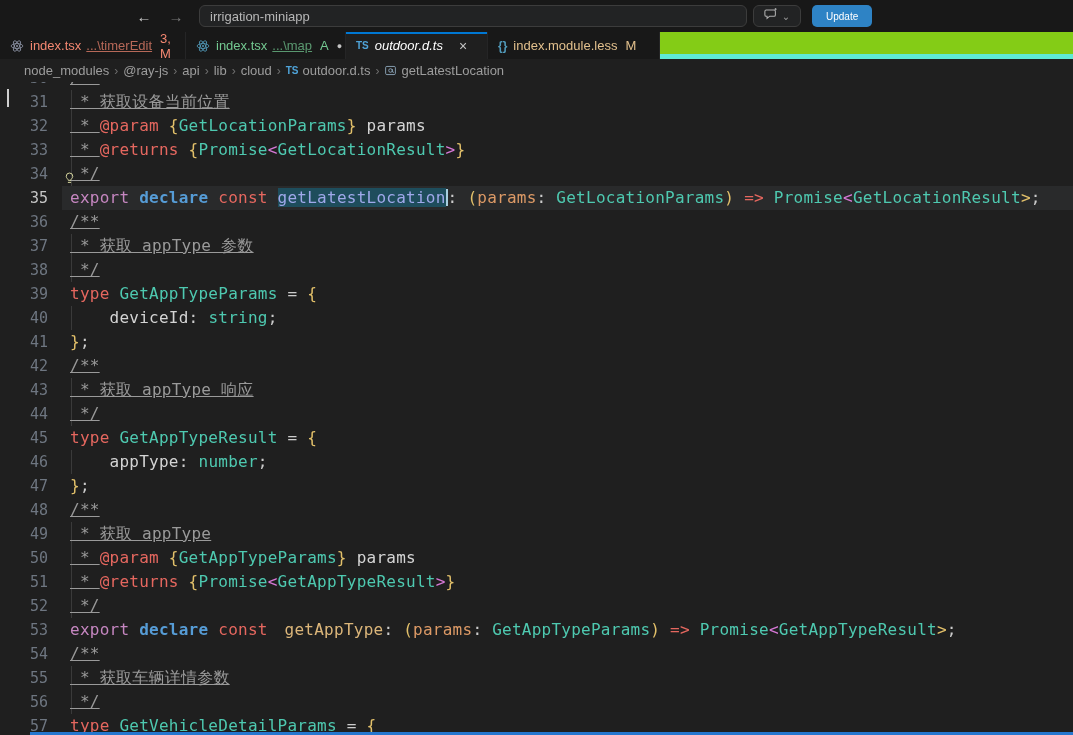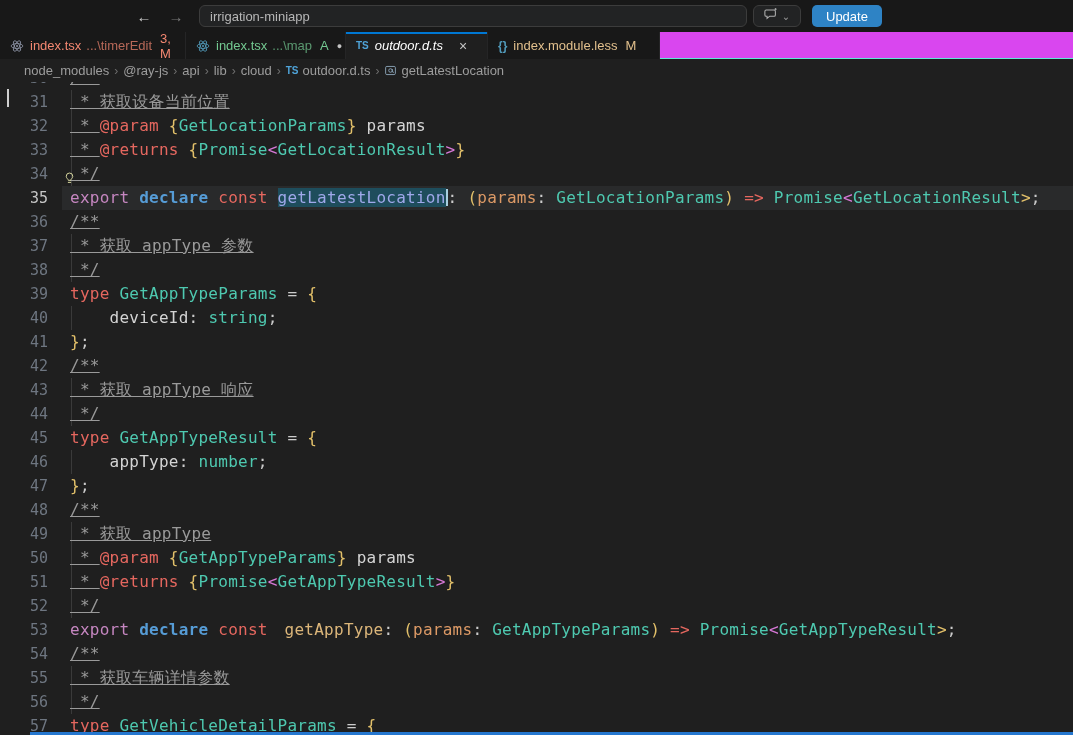--- a/index.html
+++ b/index.html
@@ -13,33 +13,33 @@
   .nav-arrow { color:#cfcfcf; font-size:15px; width:22px; text-align:center; cursor:default; }
   .nav-arrow.fwd { color:#7a7a7a; }
   .cmd-center { margin-left:12px; width:548px; height:22px; background:#222324;
                 border:1px solid #3c3c3c; border-radius:6px; display:flex; align-items:center;
                 color:#b7b7b7; font-size:13px; padding-left:10px; }
   .copilot-box { margin-left:6px; width:48px; height:22px; background:#222324;
                  border:1px solid #3c3c3c; border-radius:6px; display:flex;
                  align-items:center; justify-content:center; gap:4px; color:#b0b0b0; }
   .chev { font-size:10px; color:#9a9a9a; }
   .update-btn { margin-left:11px; height:22px; padding:0 14px; background:#2e83c5;
-                border:none; border-radius:5px; color:#ffffff; font-size:13px;
+                border:none; border-radius:5px; color:#ffffff; font-size:10px;
                 display:flex; align-items:center; font-family:"Liberation Sans",sans-serif; }
 
   
-  .tabbar { height:27px; background:#d946ef; display:flex; border-bottom:1px solid #5eead4; }
+  .tabbar { height:27px; background:#84cc16; display:flex; border-bottom:5px solid #5eead4; }
   .tab { height:27px; display:flex; align-items:center; padding:0 10px; gap:6px;
          font-size:13px; border-right:1px solid #252526; position:relative; background:#181818; }
   .tab.active { background:#1f1f1f; border-bottom:none; }
   .tab.active::before { content:""; position:absolute; top:0; left:0; right:0; height:2px; background:#0078d4; }
   .tab .ticon { display:flex; align-items:center; }
   .tab .tlabel {}
   .tab .tlabel.it { font-style:italic; }
-  .tab .tdetail { opacity:0.72; margin-left:-1px; }
+  .tab .tdetail { opacity:0.72; margin-left:-1px;text-decoration:underline; }
   .tab .tbadge { margin-left:2px; }
   .tab .tdot { color:#c4c4c4; font-size:9px; margin-left:2px; }
   .tab .tclose { color:#c5c5c5; font-size:14px; margin-left:6px; width:16px; text-align:center; border-radius:4px; }
   .ts-ic { color:#4fa3d8; font-weight:bold; font-size:10px; font-style:normal; }
   .br-ic { color:#519aba; font-weight:bold; font-size:12px; font-style:normal; }
 
   
   .breadcrumb { height:23px; background:#1f1f1f; display:flex; align-items:center;
                 padding-left:24px; font-size:13px; color:#9d9d9d; gap:5px; }
   .bc-sep { color:#6e6e6e; font-size:12px; }

